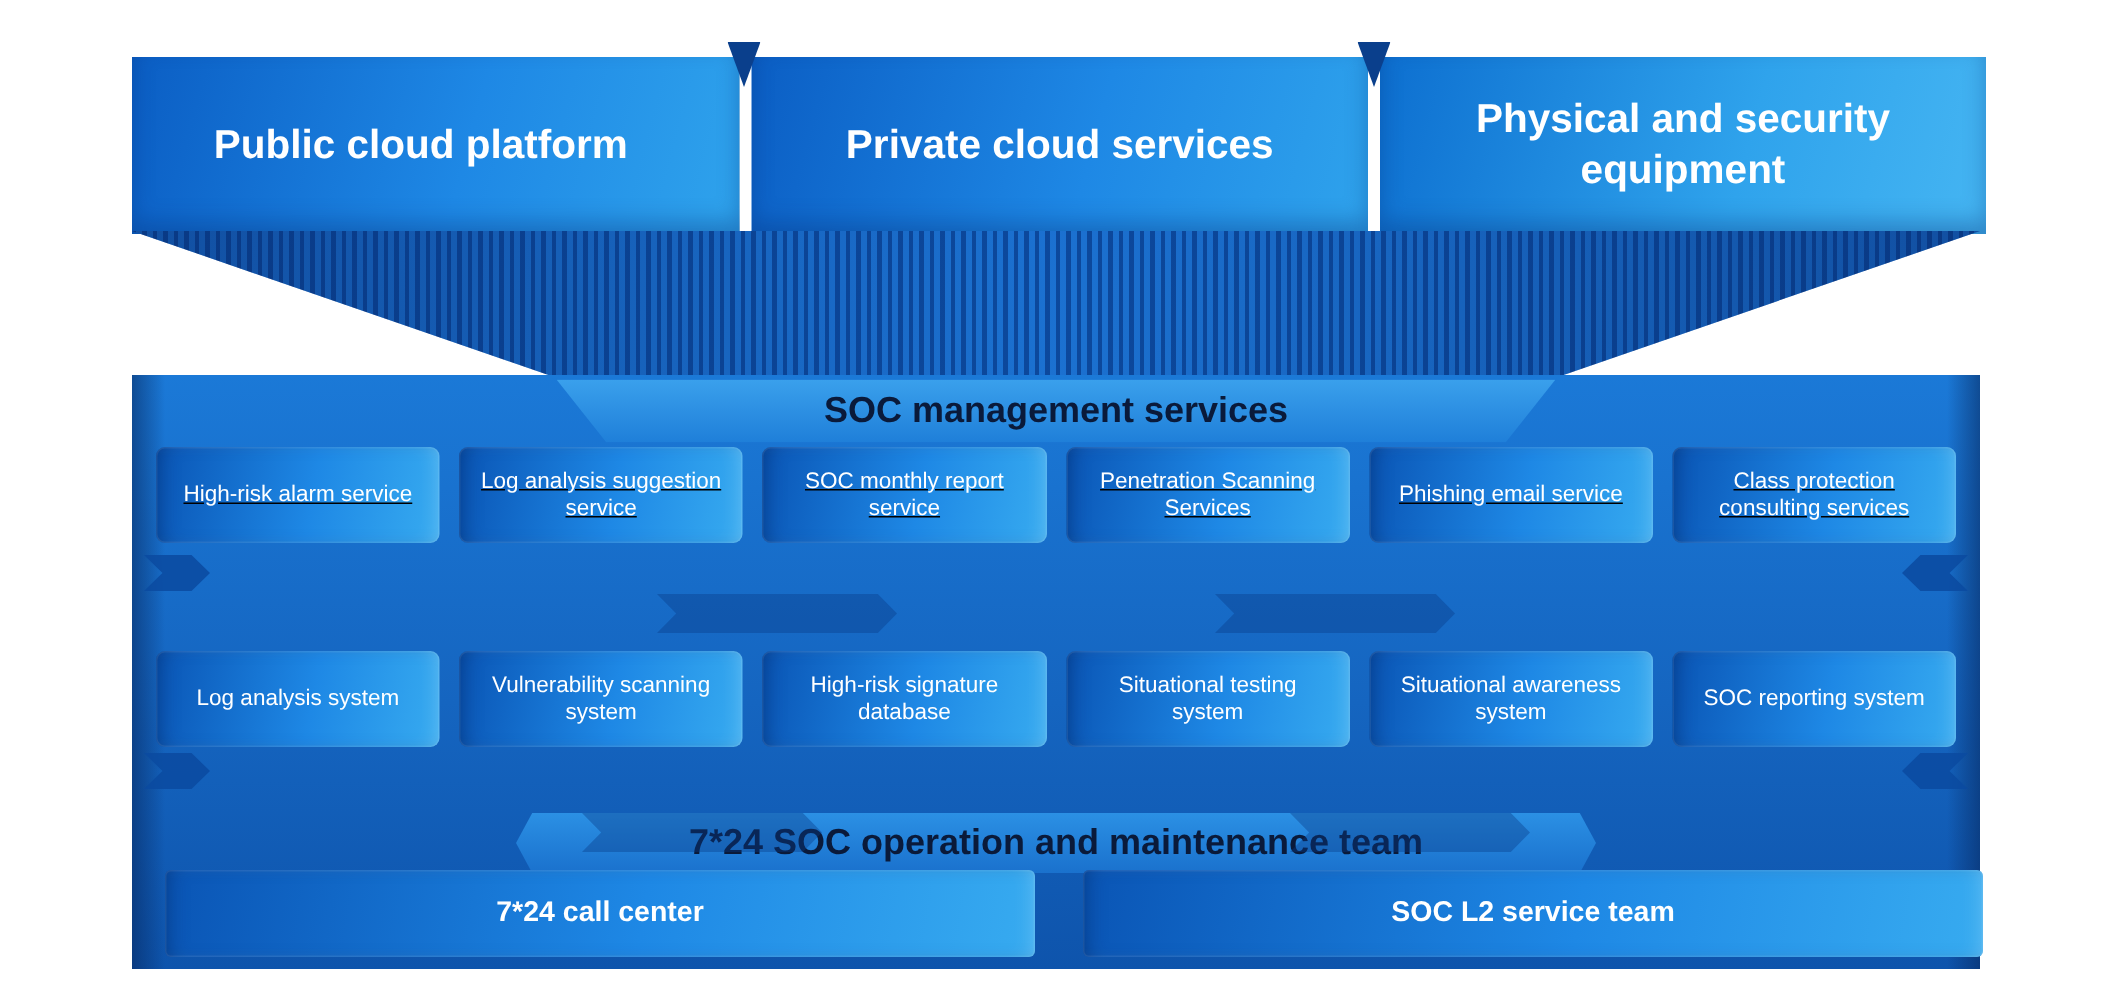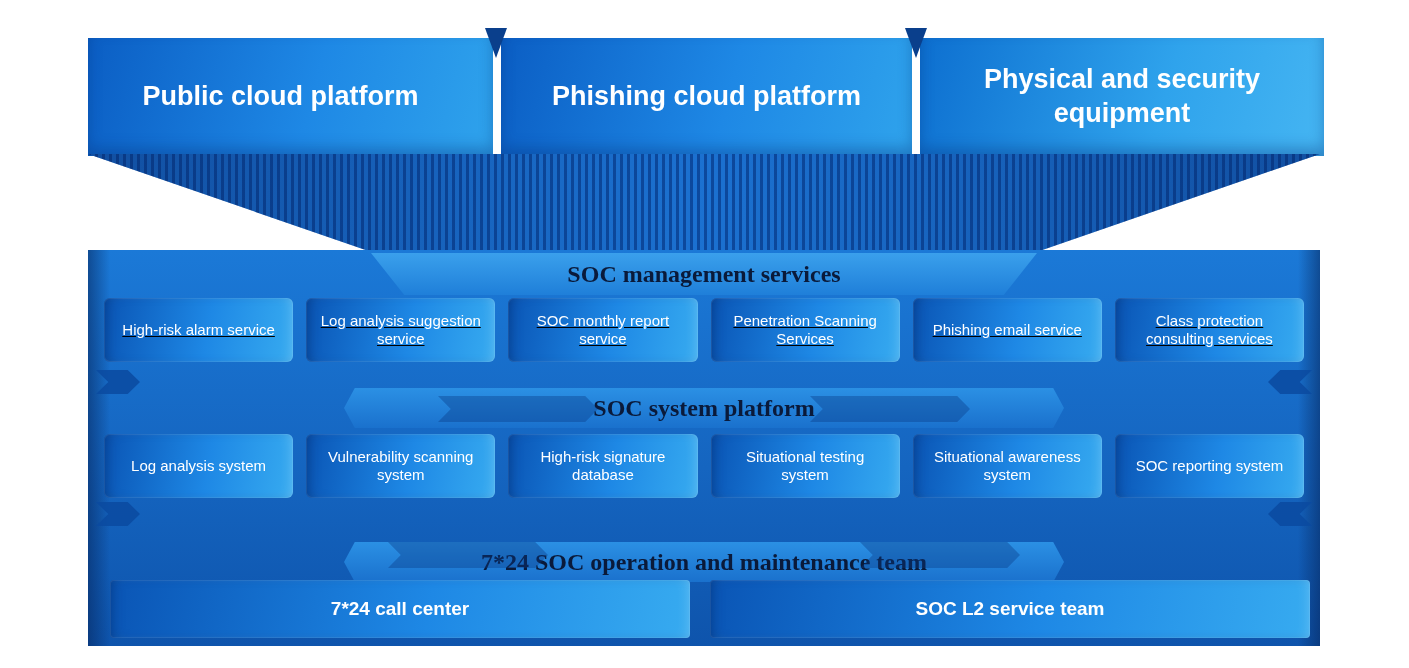--- a/index.html
+++ b/index.html
@@ -51,31 +51,31 @@
   }
   .ribbon {
     position:absolute; left:50%; transform:translateX(-50%);
     width:720px; height:40px;
     background:linear-gradient(180deg,#2b90e4,#1a71cd);
     clip-path:polygon(1.5% 0,98.5% 0,100% 50%,98.5% 100%,1.5% 100%,0 50%);
     display:flex; align-items:center; justify-content:center;
   }
   .ribbon.r2 { top:138px; }
   .ribbon.r3 { top:292px; }
-  .section-title { font-size:24px; font-weight:bold; color:#0a1a3a; white-space:nowrap; position:relative; z-index:2;font-family:Liberation Serif, serif; }
+  .section-title { font-size:24px; font-weight:bold; color:#0a1a3a; white-space:nowrap; position:relative; z-index:2; }
 
   .dark-chip {
     position:absolute; height:26px; background:#083a85; opacity:.38; z-index:3;
     clip-path:polygon(0 0,92% 0,100% 50%,92% 100%,0 100%,8% 50%);
   }
 
   .row { position:absolute; left:16px; width:1200px; display:flex; gap:13px; }
   .row.r1 { top:48px;text-decoration:underline; }
   .row.r2 { top:184px; }
-  .row.r3 { top:330px; left:22px; gap:20px; }
+  .row.r3 { top:330px; left:22px; gap:32px; }
 
   .item-box {
     flex:1; height:64px; border-radius:6px;
     display:flex; align-items:center; justify-content:center; text-align:center;
     padding:4px 10px; color:#ffffff; font-size:15px; line-height:1.2;
     background:linear-gradient(100deg,#0a55b5 0%,#1e88e5 55%,#37abf0 100%);
     box-shadow: inset 0 0 0 1px rgba(255,255,255,.08),
                 inset -8px 0 14px -8px rgba(255,255,255,.25),
                 inset 8px 0 14px -8px rgba(4,35,90,.6);
   }
@@ -89,21 +89,21 @@
 </style>
 </head>
 <body>
 
 <div class="canvas">
 
   <div class="notch" style="left:485px;"></div>
   <div class="notch" style="left:905px;"></div>
 
   <div class="top-box" style="left:88px; width:405px;padding-left:10px;">Public cloud platform</div>
-  <div class="top-box" style="left:501px; width:411px;">Phishing cloud platform</div>
+  <div class="top-box" style="left:501px; width:411px;">Private cloud services</div>
   <div class="top-box b3" style="left:920px; width:404px;">Physical and security equipment</div>
 
   <div class="funnel"></div>
 
   <div class="panel">
     <div class="edge l"></div>
     <div class="edge r"></div>
 
     <div class="band1">
       <div class="section-title">SOC management services</div>
@@ -115,23 +115,20 @@
       <div class="item-box">Penetration Scanning Services</div>
       <div class="item-box">Phishing email service</div>
       <div class="item-box">Class protection consulting services</div>
     </div>
 
     <div class="side-chev chev-right" style="left:8px; top:120px;"></div>
     <div class="side-chev chev-left" style="right:8px; top:120px;"></div>
     <div class="side-chev chev-right" style="left:8px; top:252px;"></div>
     <div class="side-chev chev-left" style="right:8px; top:252px;"></div>
 
-    <div class="ribbon r2">
-      <div class="section-title">SOC system platform</div>
-    </div>
     <div class="dark-chip" style="left:350px; top:146px; width:160px;"></div>
     <div class="dark-chip" style="left:722px; top:146px; width:160px;"></div>
 
     <div class="row r2">
       <div class="item-box">Log analysis system</div>
       <div class="item-box">Vulnerability scanning system</div>
       <div class="item-box">High-risk signature database</div>
       <div class="item-box">Situational testing system</div>
       <div class="item-box">Situational awareness system</div>
       <div class="item-box">SOC reporting system</div>

